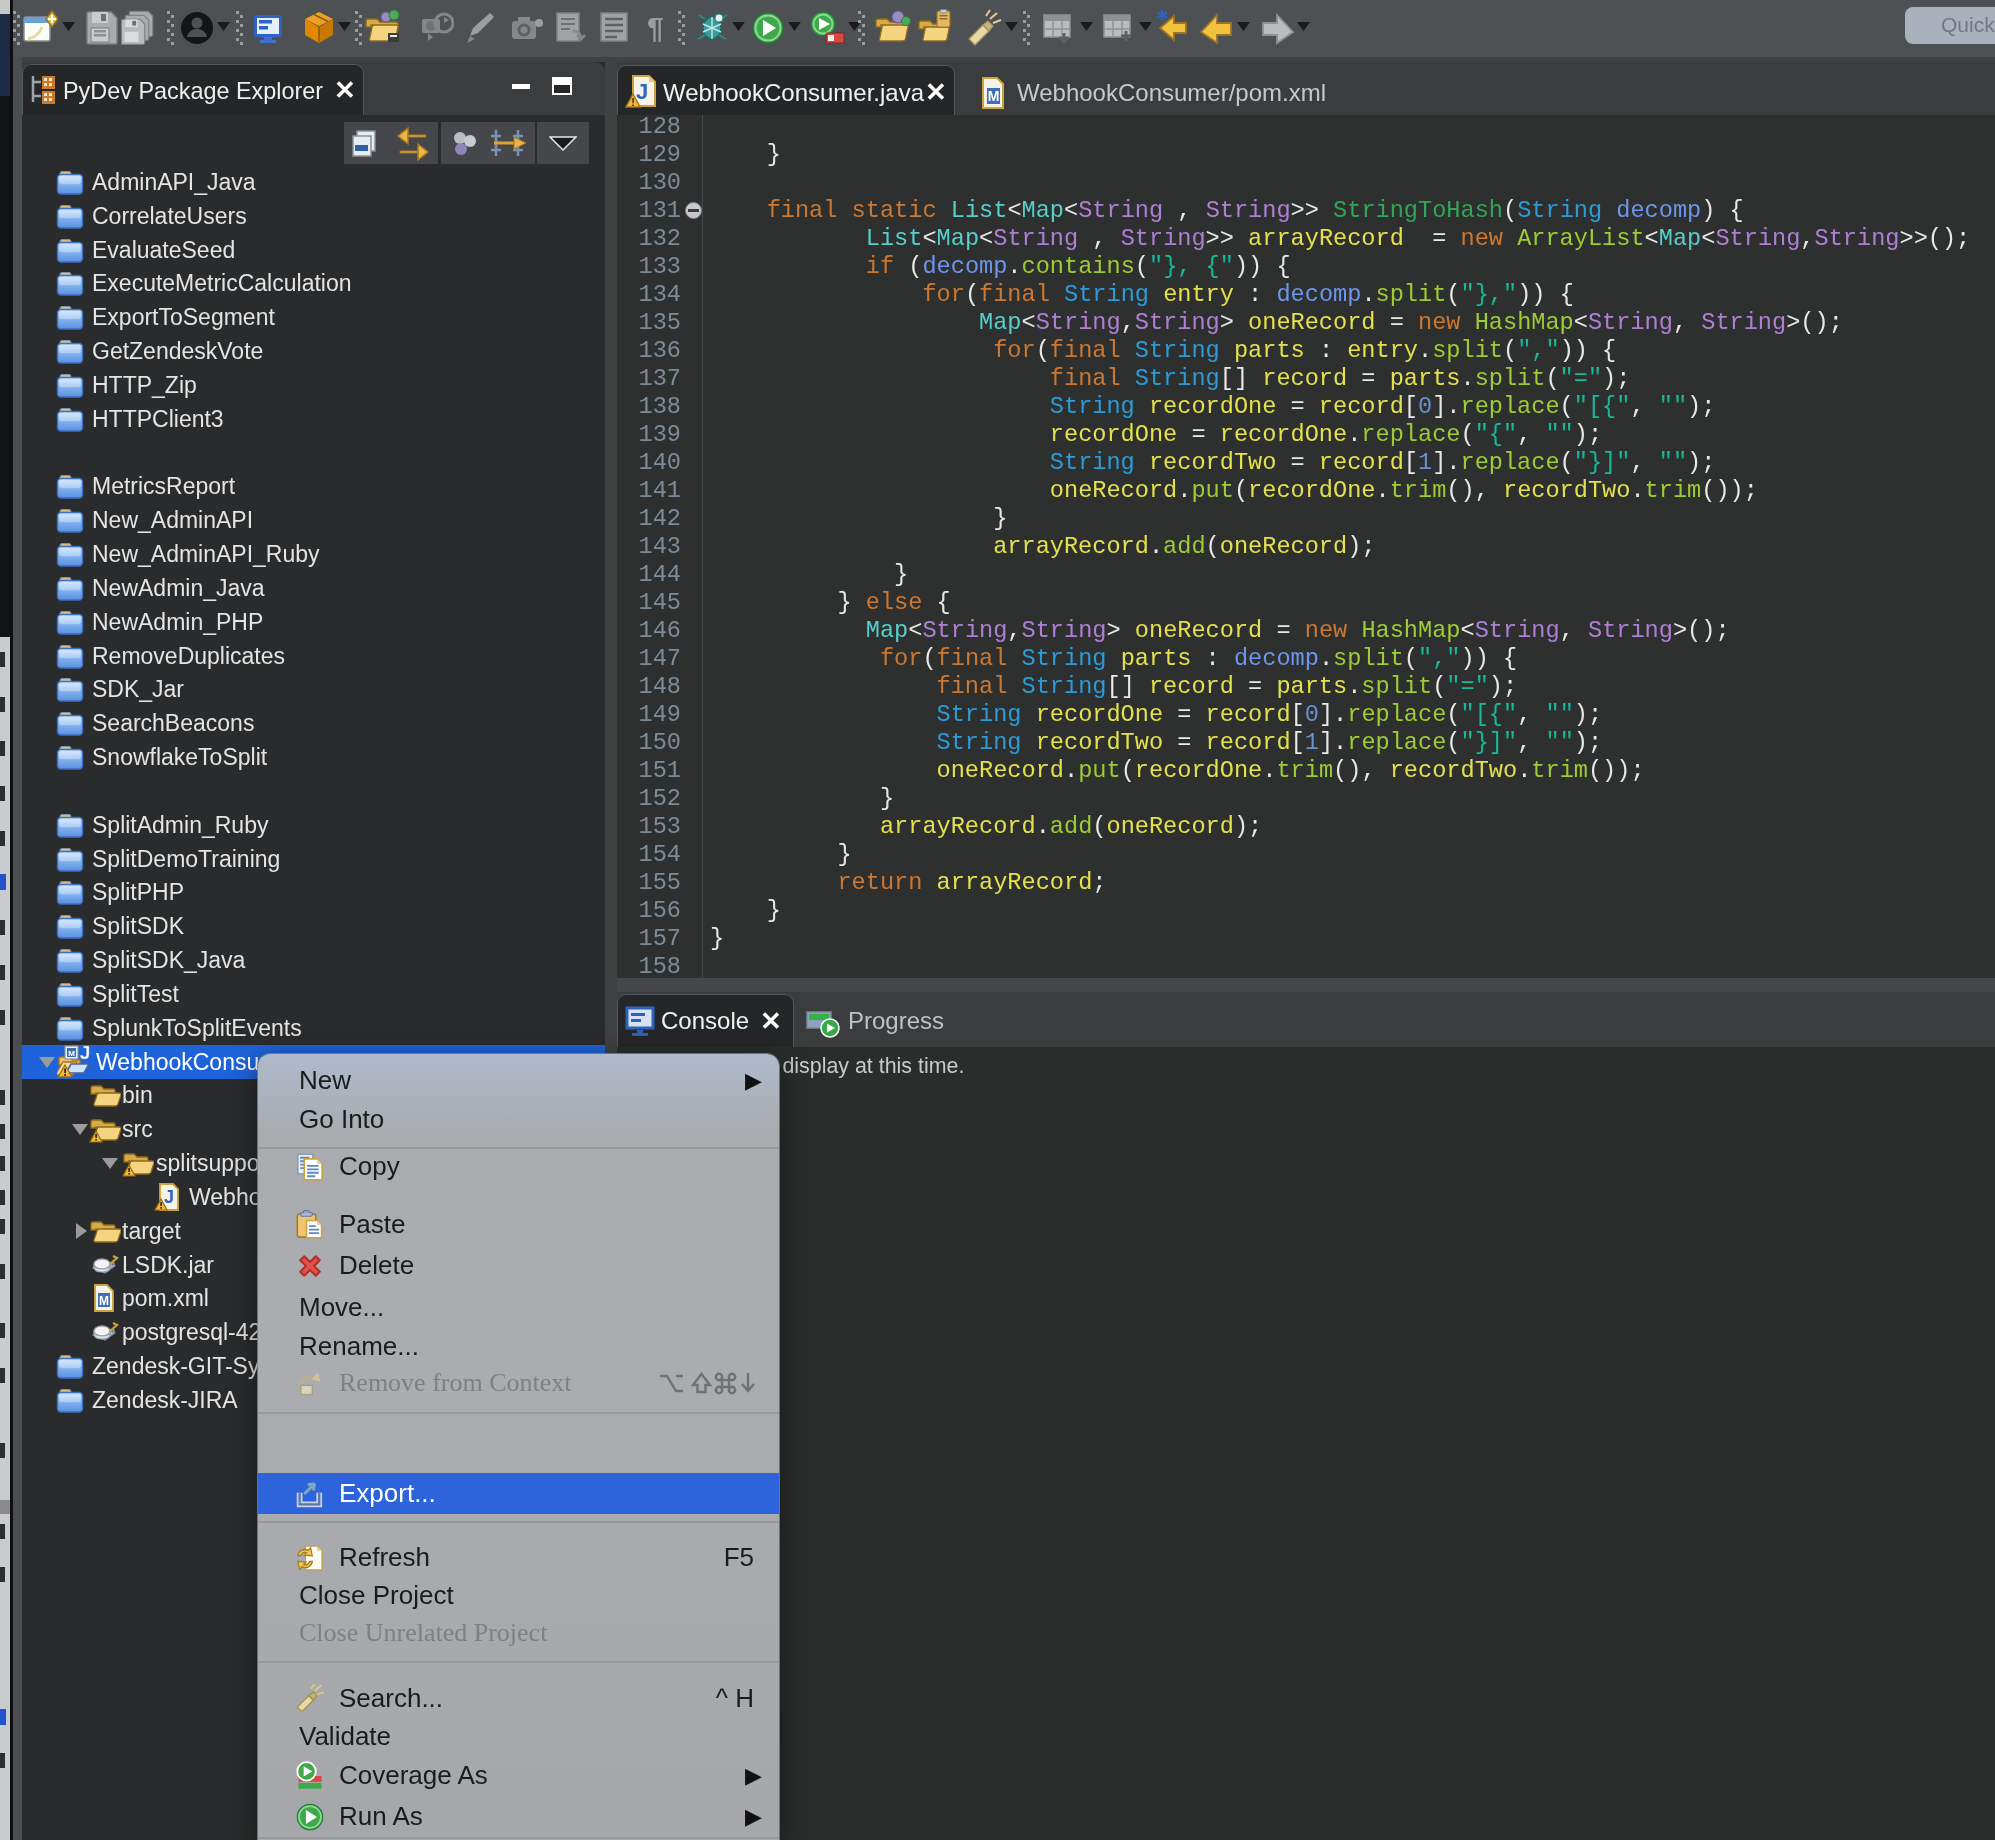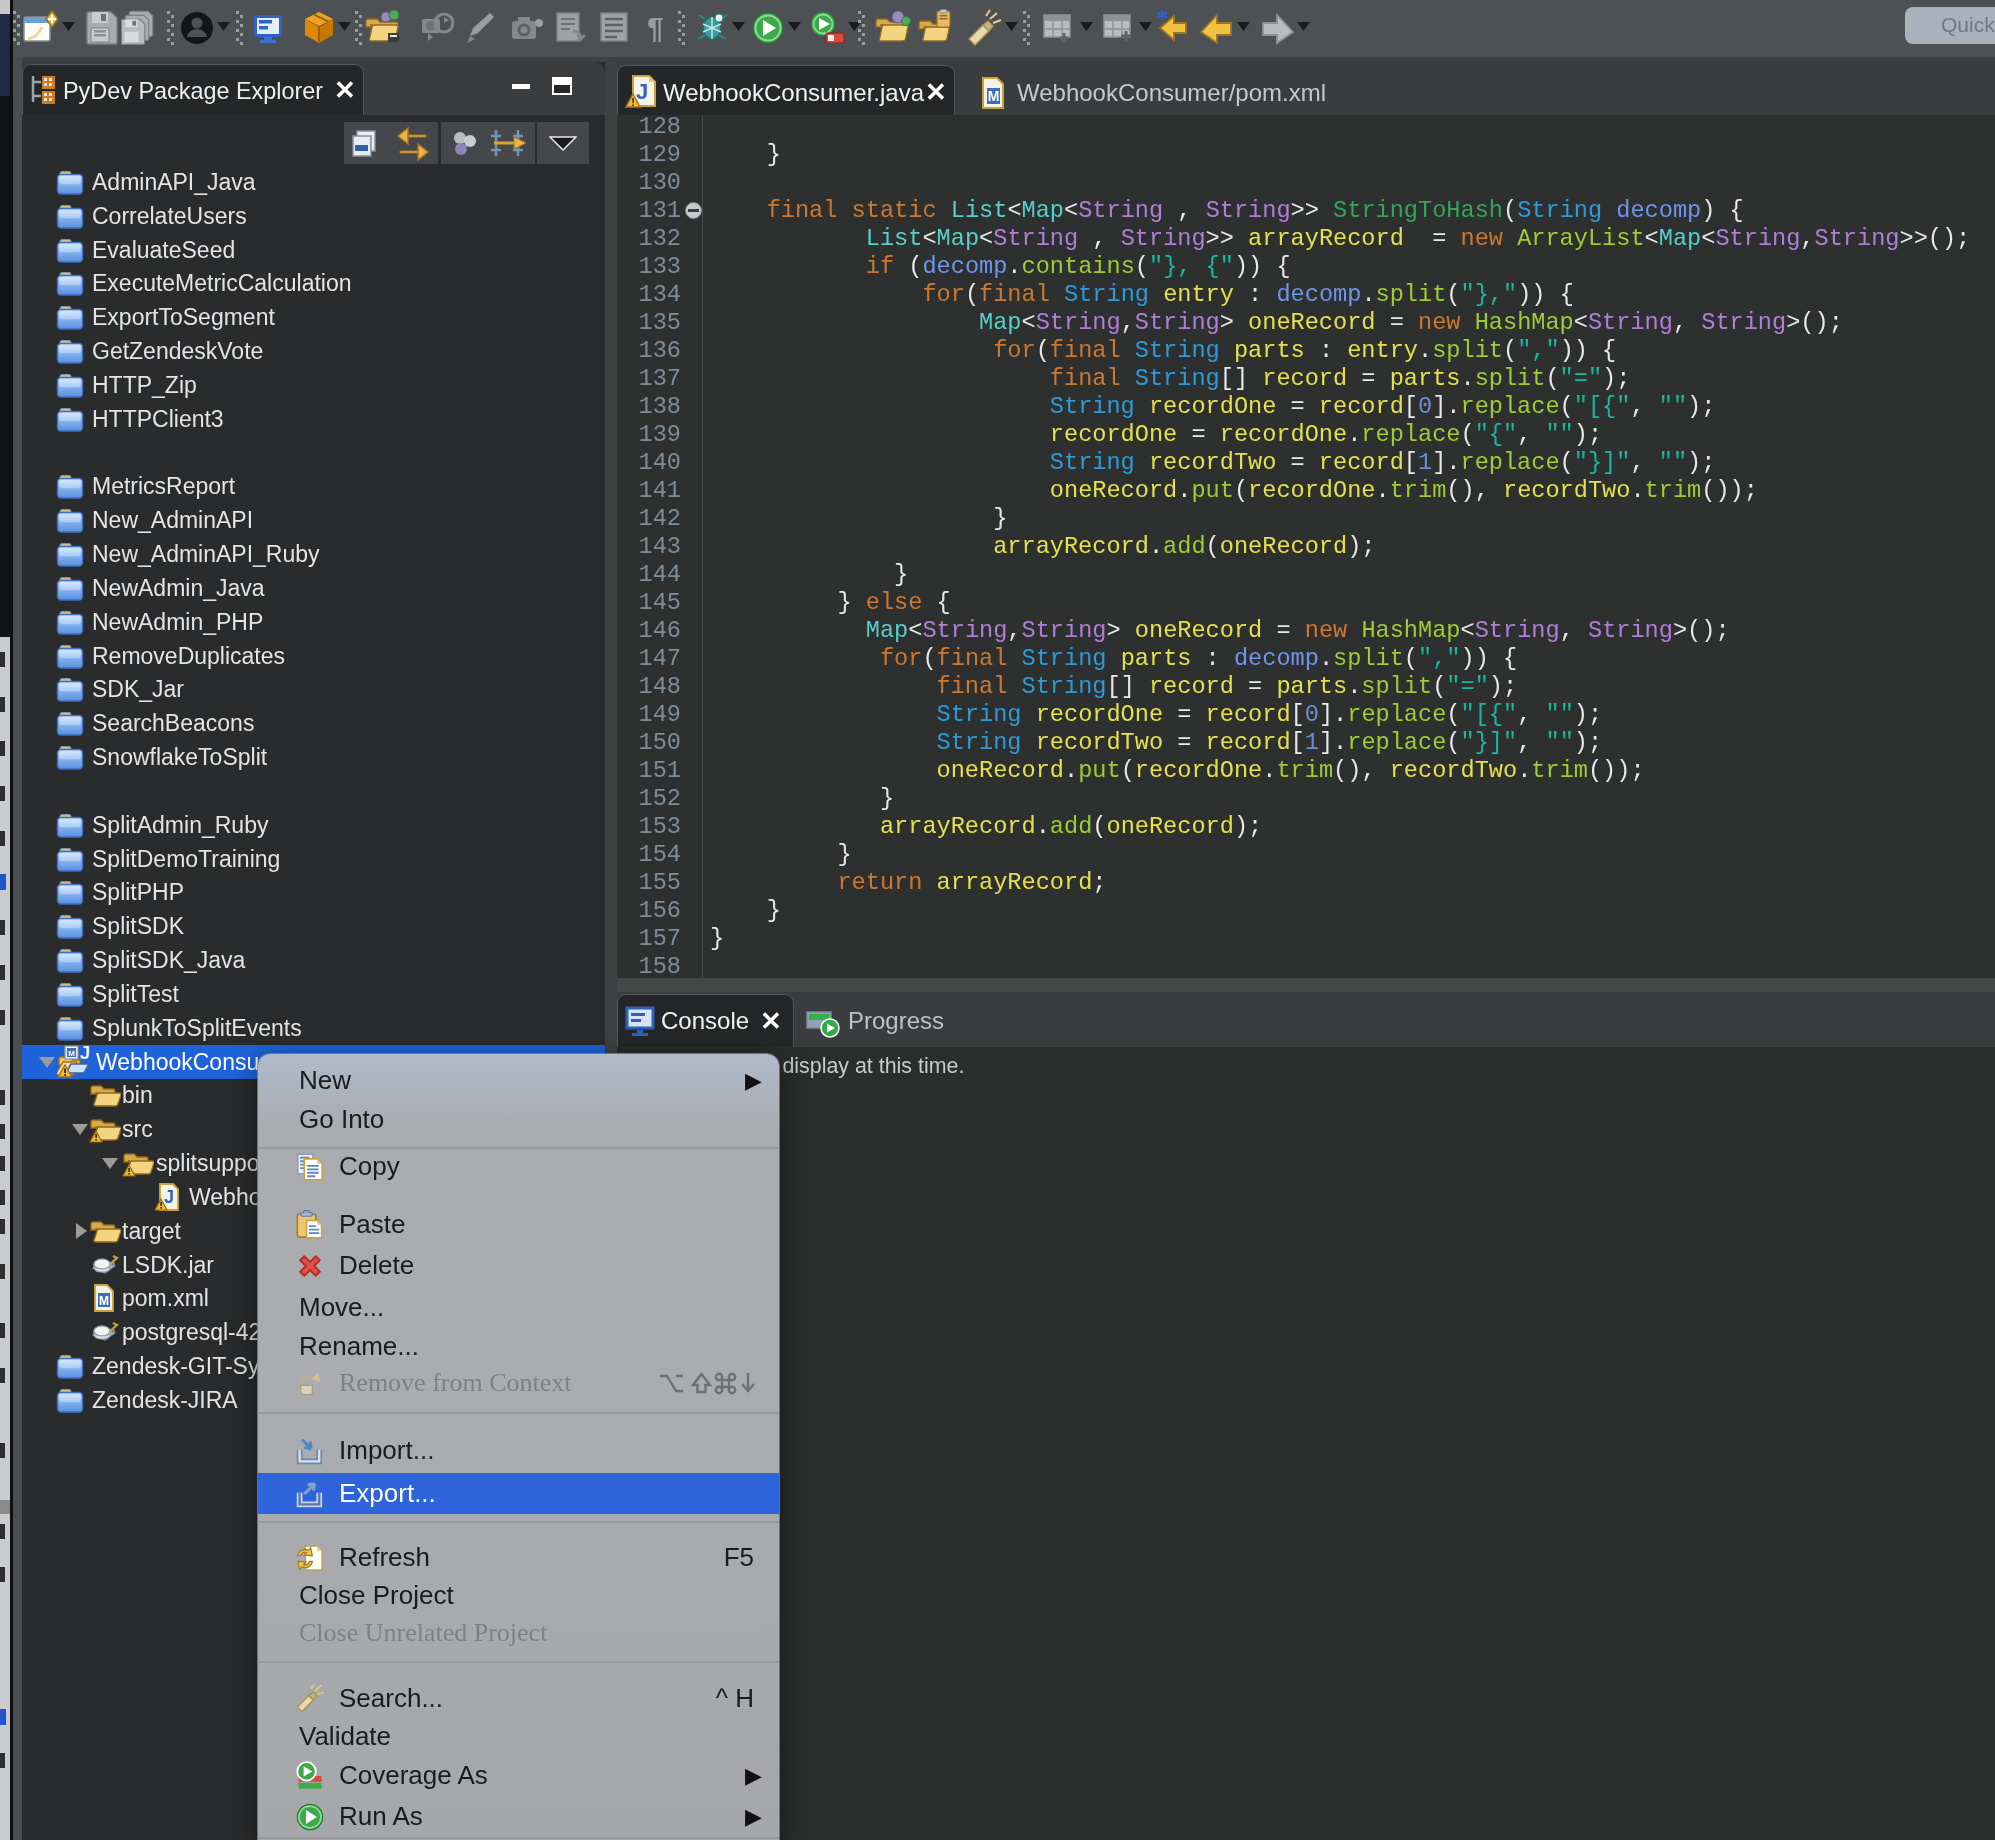--- a/index.html
+++ b/index.html
@@ -1106,28 +1106,20 @@
             <circle cx="17" cy="7" r="3.2"></circle>
             <circle cx="4" cy="20" r="3.2"></circle>
             <circle cx="17" cy="20" r="3.2"></circle>
             <rect x="7" y="10" width="7" height="7"></rect>
           </g>
           <path d="M89 3 v18 m-6 -7 l6 7 l6 -7"></path>
         </g>
       </svg>
     </div>
 <div class="msep" style="top:358px"></div>
-<div class="mi" style="top:377px">
-      <svg class="ic" width="26" height="26" viewBox="0 0 26 26">
-        <path d="M4 12 v10 h17 v-10" fill="none" stroke="#6E87A8" stroke-width="5"></path>
-        <path d="M4 12 v10 h17 v-10" fill="none" stroke="#D8E2F0" stroke-width="2"></path>
-        <path d="M4 2 L12 10 M12 10 l-6 -1 m6 1 l-1 -6" stroke="#4E88C8" stroke-width="2.6" fill="none" transform="translate(2 1)"></path>
-      </svg>
-      <span class="lbl2" style="">Import...</span>
-    </div>
 <div class="abs" style="left:0;top:419px;width:521px;height:41px;background:#2D64DC"></div>
 <div class="mi" style="top:420px">
       <svg class="ic" width="26" height="26" viewBox="0 0 26 26">
         <path d="M4 12 v10 h17 v-10" fill="none" stroke="#C8D4E2" stroke-width="5"></path>
         <path d="M4 12 v10 h17 v-10" fill="none" stroke="#5E77A8" stroke-width="2"></path>
         <path d="M6 12 L15 3 M15 3 l-6 1 m6 -1 l-1 6" stroke="#7EA8C0" stroke-width="2.6" fill="none" transform="translate(2 1)"></path>
       </svg>
       <span class="lbl2" style="color:#FFFFFF">Export...</span>
     </div>
 <div class="msep" style="top:467px"></div>

